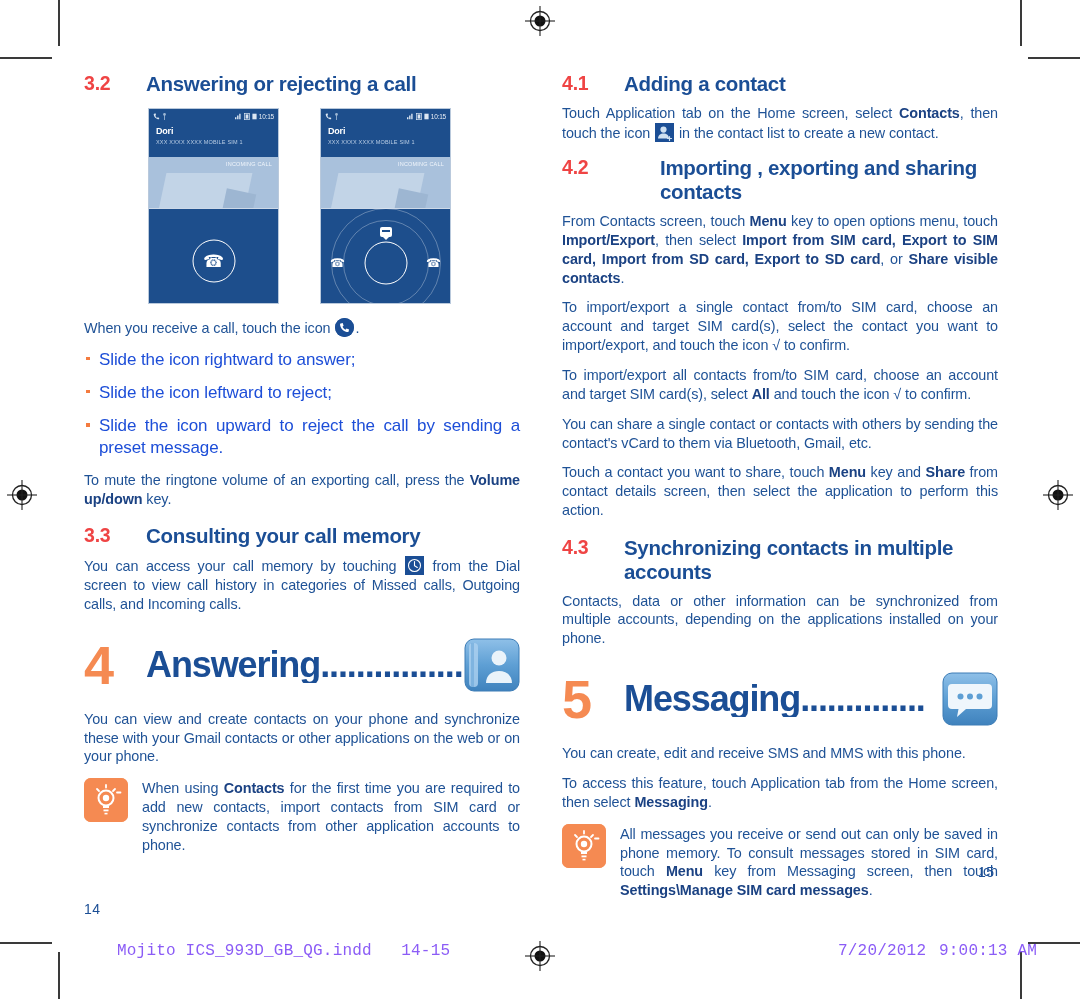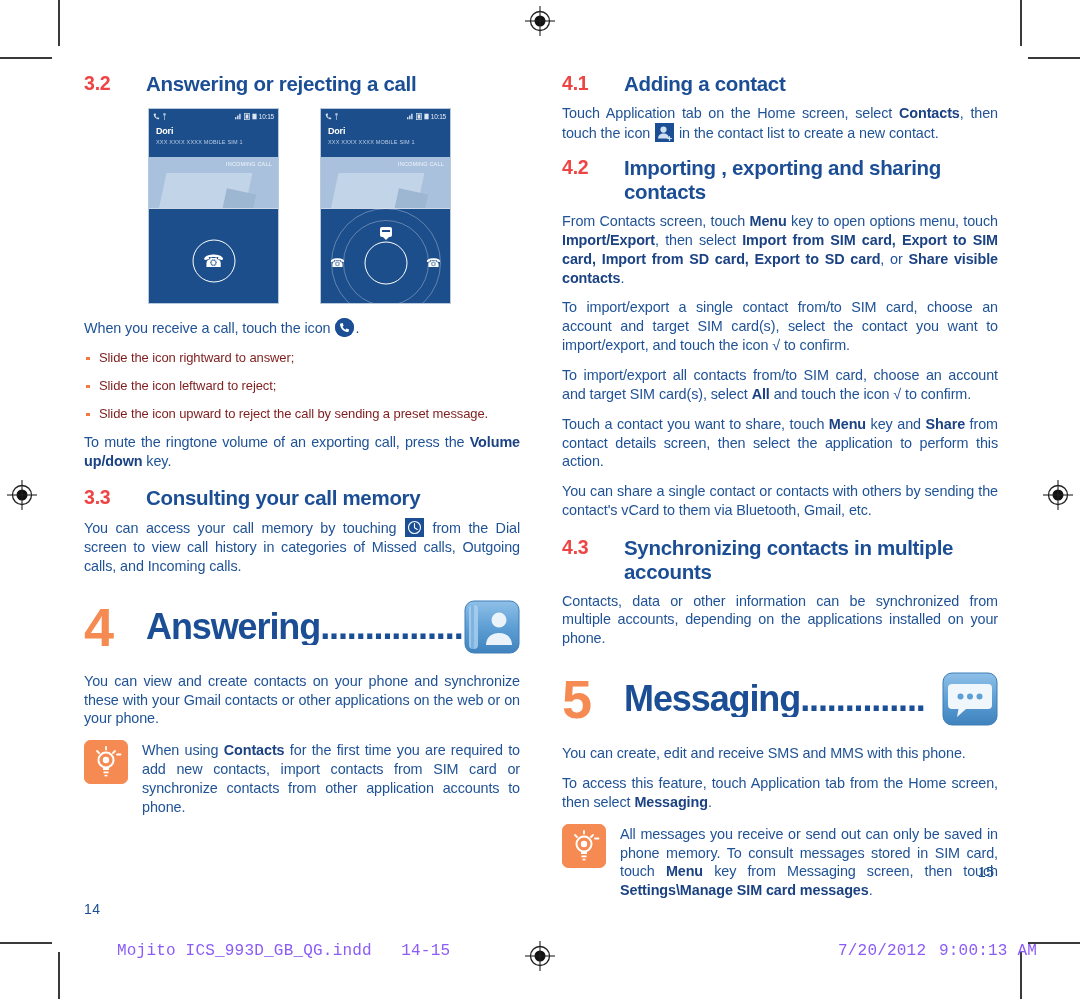--- a/index.html
+++ b/index.html
@@ -57,23 +57,23 @@
     letter-spacing: -0.1px;
   }
   .b { font-weight: bold; color: #1b4283; }
 
   
   ul.bullets { list-style: none; margin: 0 0 11px 0; padding: 0; }
   ul.bullets li {
     position: relative;
     padding-left: 15px;
     margin-bottom: 11px;
-    font-size: 13px;
+    font-size: 17px;
     line-height: 1.31;
-    color: #7f1d1d;
+    color: #1d4ed8;
     text-align: justify;
     letter-spacing: -0.1px;
   }
   ul.bullets li:last-child { margin-bottom: 0; }
   ul.bullets li::before {
     content: "";
     position: absolute;
     left: 2px; top: 8px;
     width: 3.5px; height: 3.5px;
     background: #f47b3f;
@@ -507,34 +507,34 @@
     <span class="h2-num">4.1</span>
     <span class="h2-text">Adding a contact</span>
   </div>
   <p class="body"><span>Touch Application tab on the Home screen, select </span><span class="b">Contacts</span><span>, then touch the icon </span><span class="ico-inline ico-sq"><svg width="19" height="19" viewBox="0 0 19 19">
           <rect width="19" height="19" fill="#1b4e95"></rect>
           <circle cx="8.5" cy="6.6" r="3.1" fill="#cfe0f1"></circle>
           <path d="M3 15.5c0-3.1 2.5-5 5.5-5s5.5 1.9 5.5 5z" fill="#cfe0f1"></path>
           <path d="M14.5 13.5v4M12.5 15.5h4" stroke="#cfe0f1" stroke-width="1.2" stroke-linecap="round"></path>
         </svg></span><span> in the contact list to create a new contact.</span></p>
 
-  <div class="h2" style="margin-top:14px;">
+  <div class="h2" style="margin-top:14px;gap:36px;">
     <span class="h2-num">4.2</span>
     <span class="h2-text">Importing , exporting and sharing contacts</span>
   </div>
 
   <p class="body"><span>From Contacts screen, touch </span><span class="b">Menu</span><span> key to open options menu, touch </span><span class="b">Import/Export</span><span>, then select </span><span class="b">Import from SIM card, Export to SIM card, Import from SD card, Export to SD card</span><span>, or </span><span class="b">Share visible contacts</span><span>.</span></p>
 
   <p class="body">To import/export a single contact from/to SIM card, choose an account and target SIM card(s), select the contact you want to import/export, and touch the icon √ to confirm.</p>
 
   <p class="body"><span>To import/export all contacts from/to SIM card, choose an account and target SIM card(s), select </span><span class="b">All</span><span> and touch the icon √ to confirm.</span></p>
 
+  <p class="body">You can share a single contact or contacts with others by sending the contact's vCard to them via Bluetooth, Gmail, etc.</p>
+
   <p class="body"><span>Touch a contact you want to share, touch </span><span class="b">Menu</span><span> key and </span><span class="b">Share</span><span> from contact details screen, then select the application to perform this action.</span></p>
-
-  <p class="body">You can share a single contact or contacts with others by sending the contact's vCard to them via Bluetooth, Gmail, etc.</p>
 
   <div class="h2" style="margin-top:16px;">
     <span class="h2-num">4.3</span>
     <span class="h2-text">Synchronizing contacts in multiple accounts</span>
   </div>
   <p class="body">Contacts, data or other information can be synchronized from multiple accounts, depending on the applications installed on your phone.</p>
 
   <div class="chapter">
     <span class="chapter-num">5</span>
     <span class="chapter-title">Messaging..............</span>

